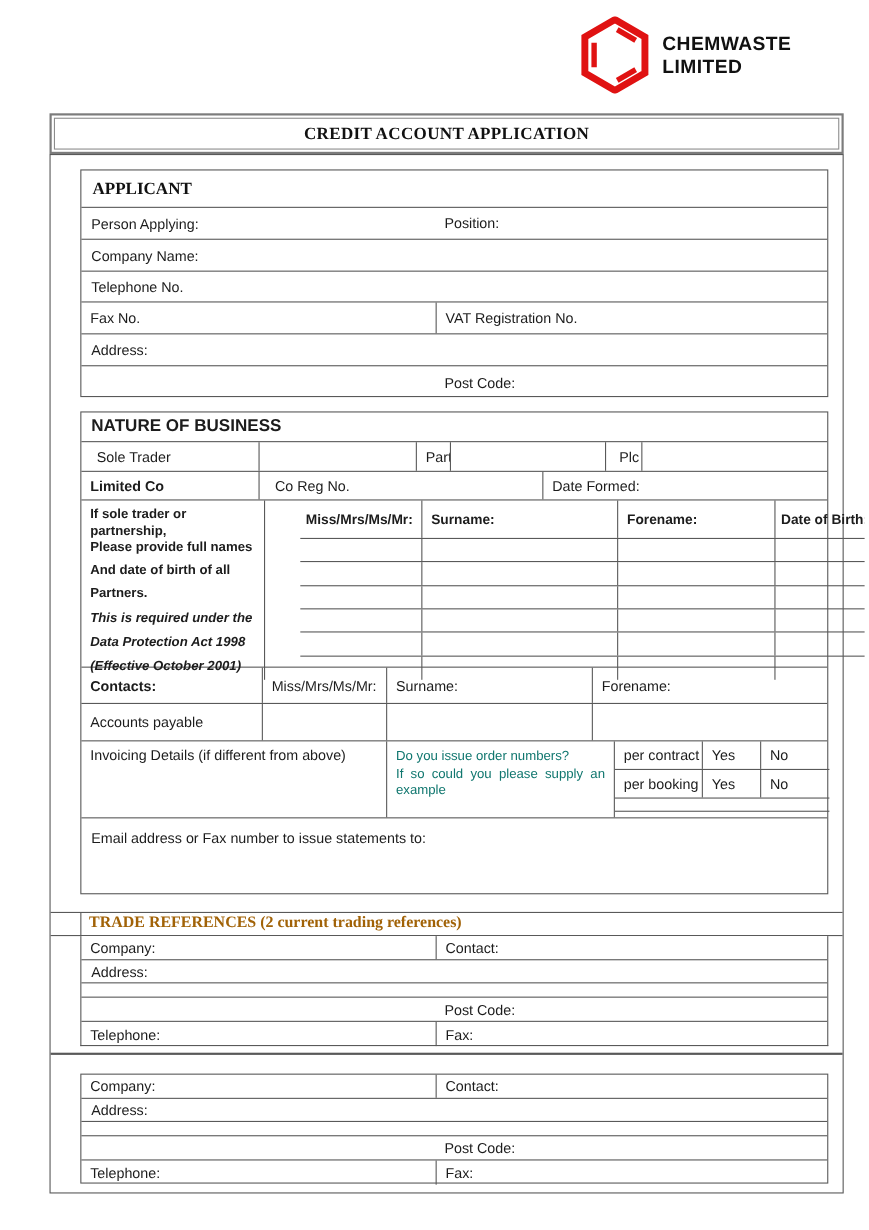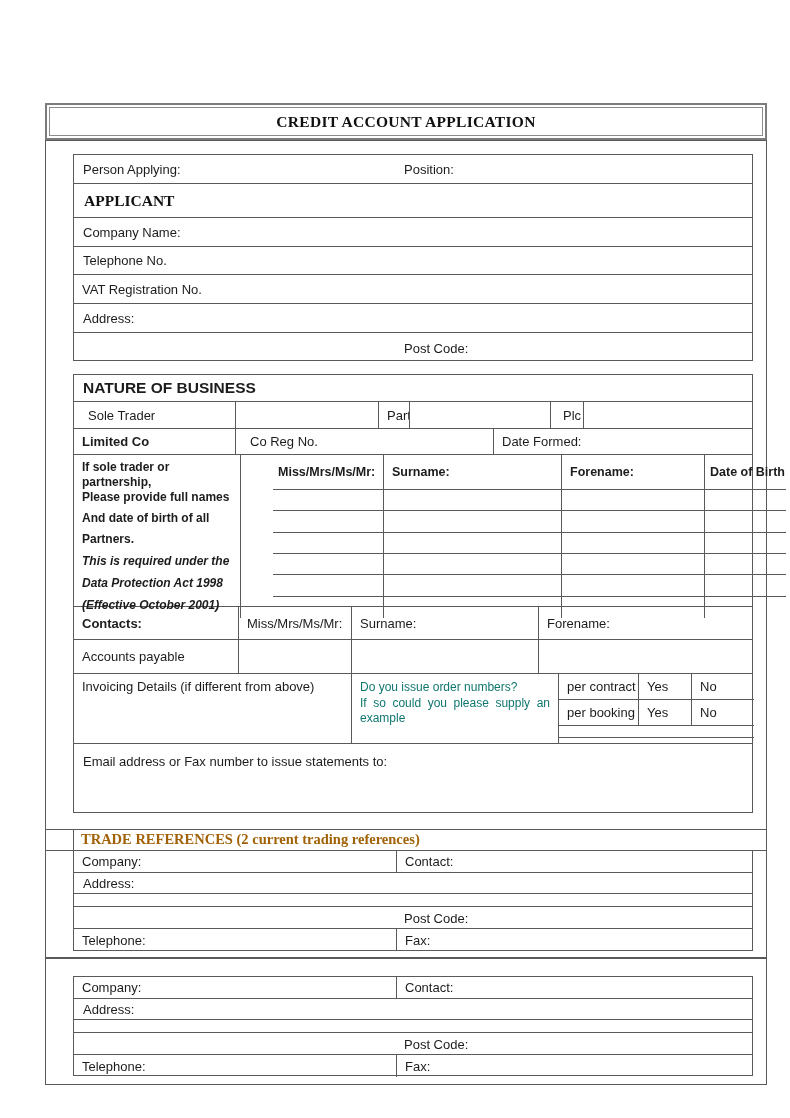--- a/index.html
+++ b/index.html
@@ -68,47 +68,64 @@
   .band .vline{position:absolute;left:27px;top:0;bottom:0;width:1px;background:#595959;}
   .band .txt{position:absolute;left:35px;top:1px;font-family:"Liberation Serif", serif;
              font-weight:bold;font-size:14.5px;color:#a16207;}
   .sepline{position:absolute;left:0;top:816px;width:720px;height:2px;background:#595959;}
 </style>
 </head>
 <body>
 
 <div class="page">
 
+  <div class="logo">
+    <span id="hex-icon" style="display: inline-block; line-height: 0; color: rgb(224, 18, 18);">
+      <svg viewBox="0 0 100 100" width="72" height="70">
+        <polygon points="50,4 89,26.5 89,73.5 50,96 11,73.5 11,26.5" fill="none" stroke="currentColor" stroke-width="9" stroke-linejoin="miter"></polygon>
+        <line x1="53" y1="17" x2="77" y2="31" stroke="currentColor" stroke-width="7"></line>
+        <line x1="23" y1="34" x2="23" y2="66" stroke="currentColor" stroke-width="7"></line>
+        <line x1="77" y1="69" x2="53" y2="83" stroke="currentColor" stroke-width="7"></line>
+      </svg>
+    </span>
+    <span class="logo-text">
+      <span>CHEMWASTE</span><br>
+      <span>LIMITED</span>
+    </span>
+  </div>
 
   <div class="titlebox">
     <div class="inner">
         <span>CREDIT ACCOUNT APPLICATION</span>
       </div>
   </div>
 
   <div class="frame">
 
     <div class="t" style="left:27px;top:13px;width:680px;height:207px;">
-      <div class="row" style="height:29px;">
-        <span class="lbl">Person Applying:</span>
-        <span class="mid">Position:</span>
-      </div>
       <div class="row" style="height:34px;">
         <div class="sect-head">
             <span class="serif-h">APPLICANT</span>
           </div>
       </div>
       <div class="row" style="height:29px;">
+        <span class="lbl">Person Applying:</span>
+        <span class="mid">Position:</span>
+      </div>
+      <div class="row" style="height:29px;">
         <span class="lbl">Company Name:</span>
       </div>
       <div class="row" style="height:28px;">
         <span class="lbl">Telephone No.</span>
       </div>
       <div class="row" style="height:29px;">
         <div class="grid" style="grid-template-columns:323px 1fr;">
+          <div class="cell">
+              <span>Fax No.</span>
+            </div>
           <div class="cell">
               <span>VAT Registration No.</span>
             </div>
         </div>
       </div>
       <div class="row" style="height:29px;">
         <span class="lbl">Address:</span>
       </div>
       <div class="row" style="height:29px;">
         <span class="mid">Post Code:</span>

